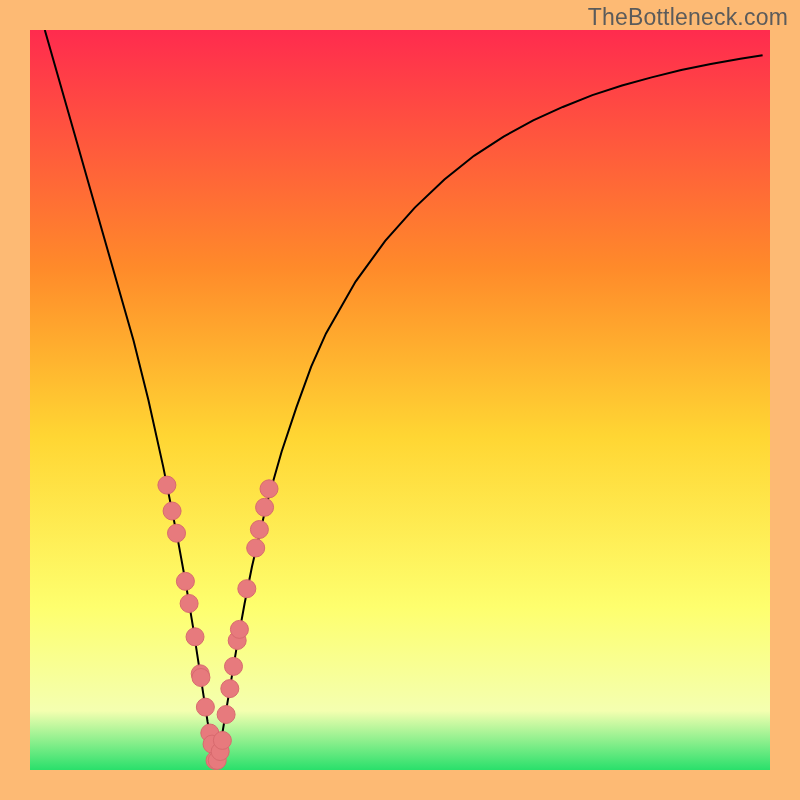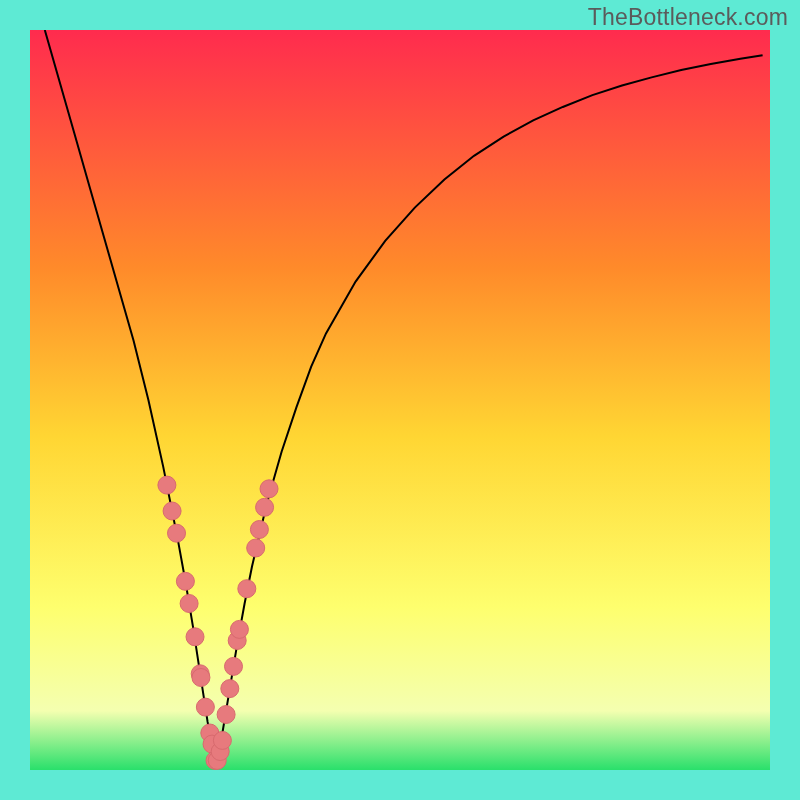--- a/index.html
+++ b/index.html
@@ -7,21 +7,21 @@
     padding: 0;
     width: 800px;
     height: 800px;
     overflow: hidden;
     background: #000;
     font-family: Arial, Helvetica, sans-serif;
   }
   .frame {
     position: absolute;
     inset: 0;
-    background: #5eead4;
+    background: #fdba74;
   }
   .plot {
     position: absolute;
     left: 30px;
     top: 30px;
     width: 740px;
     height: 740px;
     overflow: hidden;
   }
   .watermark {

